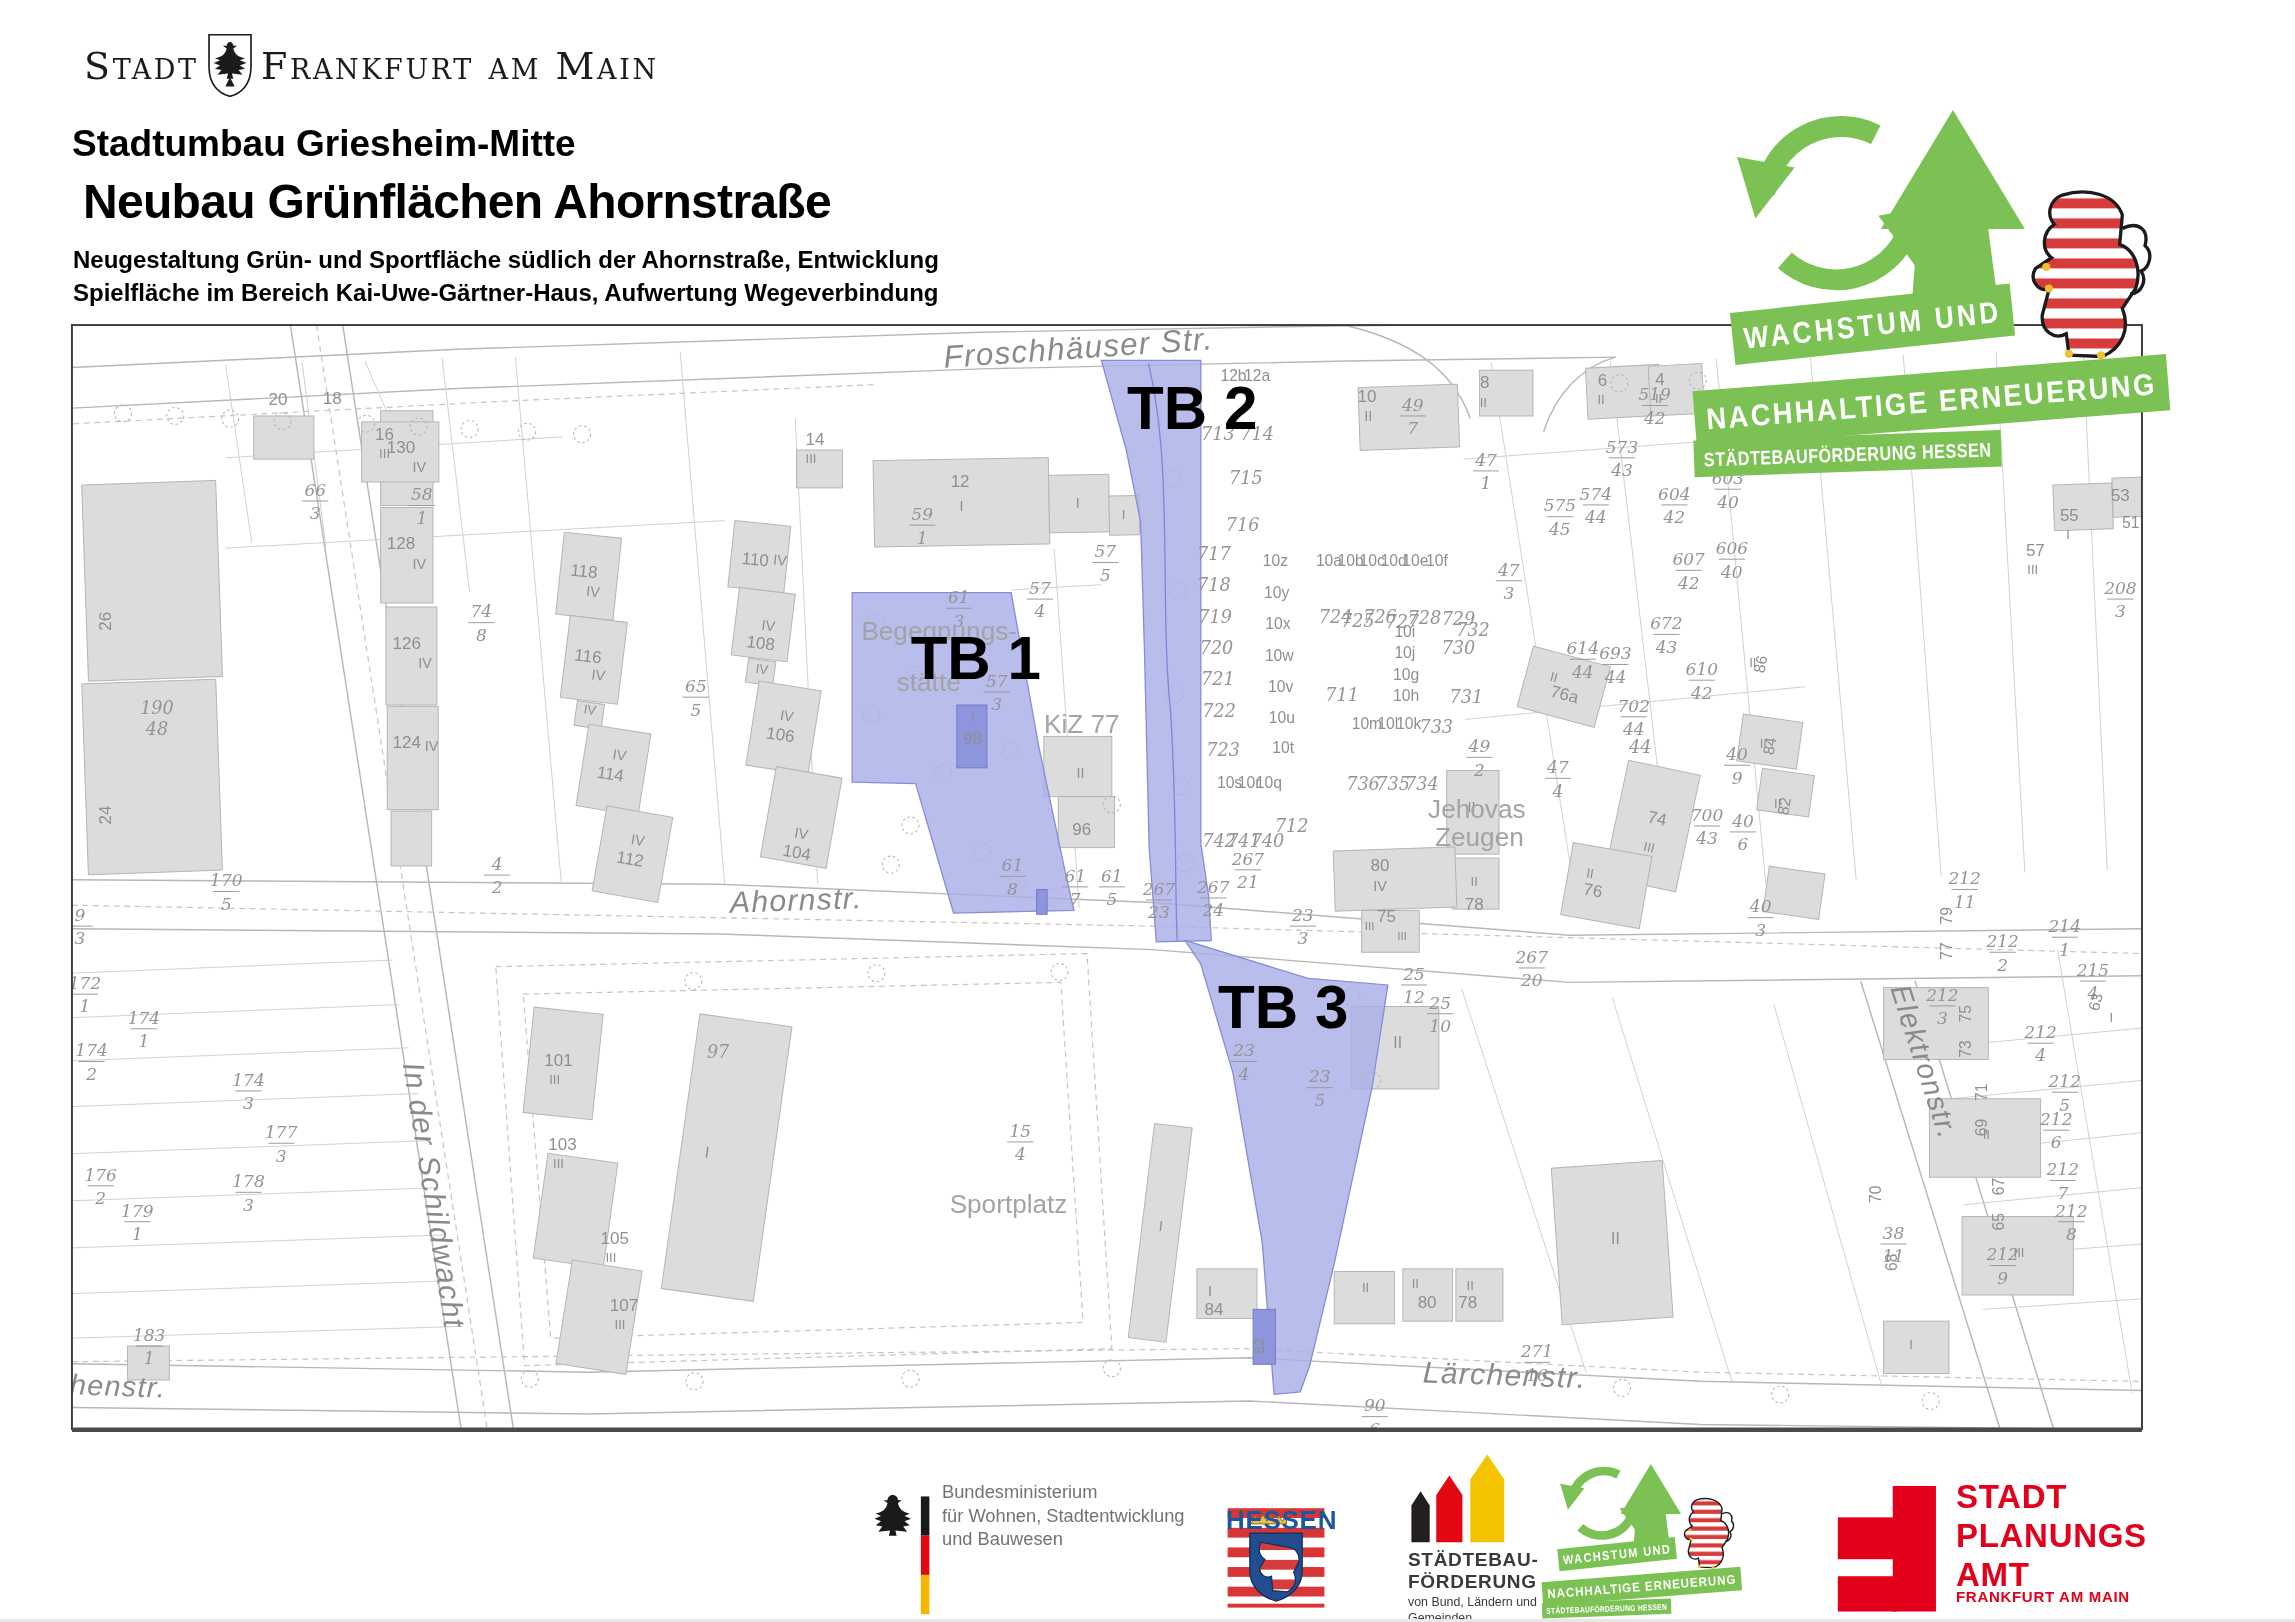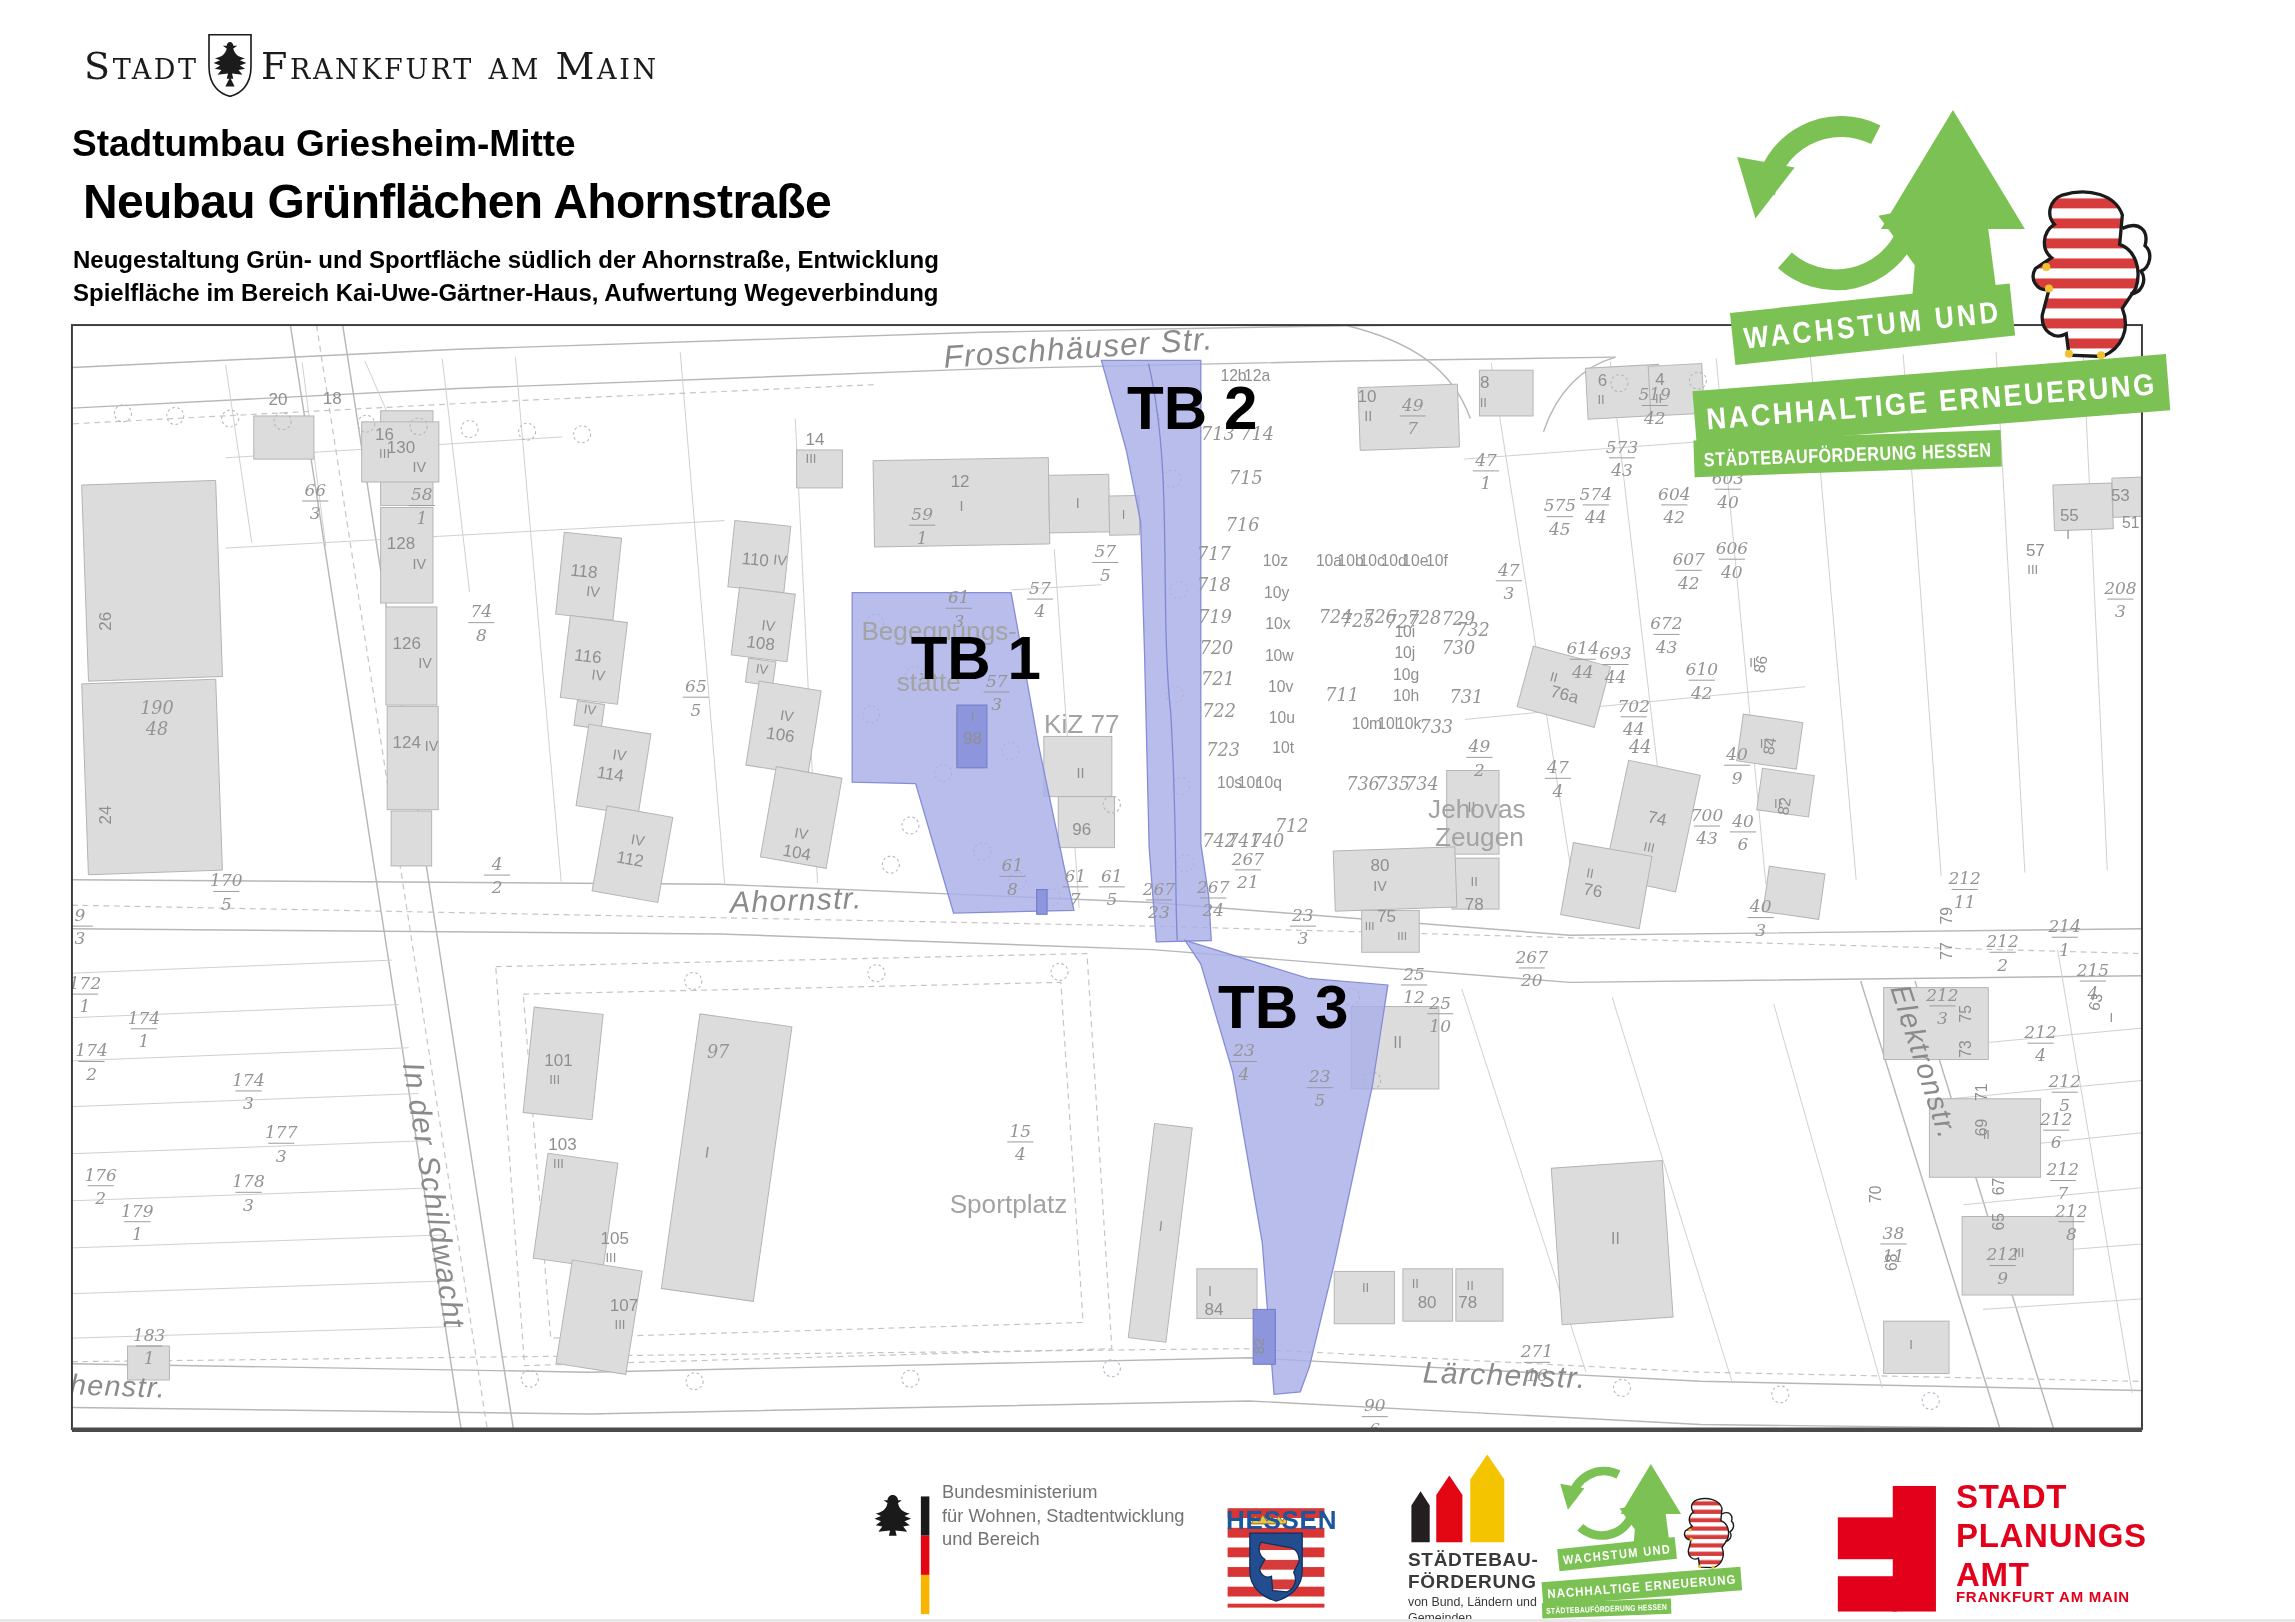--- a/index.html
+++ b/index.html
@@ -906,21 +906,21 @@
     <g fill="#e2001a">
       <rect x="2894" y="2272" width="66" height="192"></rect>
       <rect x="2810" y="2320" width="90" height="64"></rect>
       <rect x="2810" y="2410" width="90" height="54"></rect>
     </g>
   </svg>
 
   <div class="f-text bm">
     <div>Bundesministerium</div>
     <div>für Wohnen, Stadtentwicklung</div>
-    <div>und Bereich</div>
+    <div>und Bauwesen</div>
   </div>
   <div class="f-text hessen">HESSEN</div>
   <div class="f-text stb">
     <div>STÄDTEBAU-</div>
     <div>FÖRDERUNG</div>
   </div>
   <div class="f-text stb-sub">
     <div>von Bund, Ländern und</div>
     <div>Gemeinden</div>
   </div>

